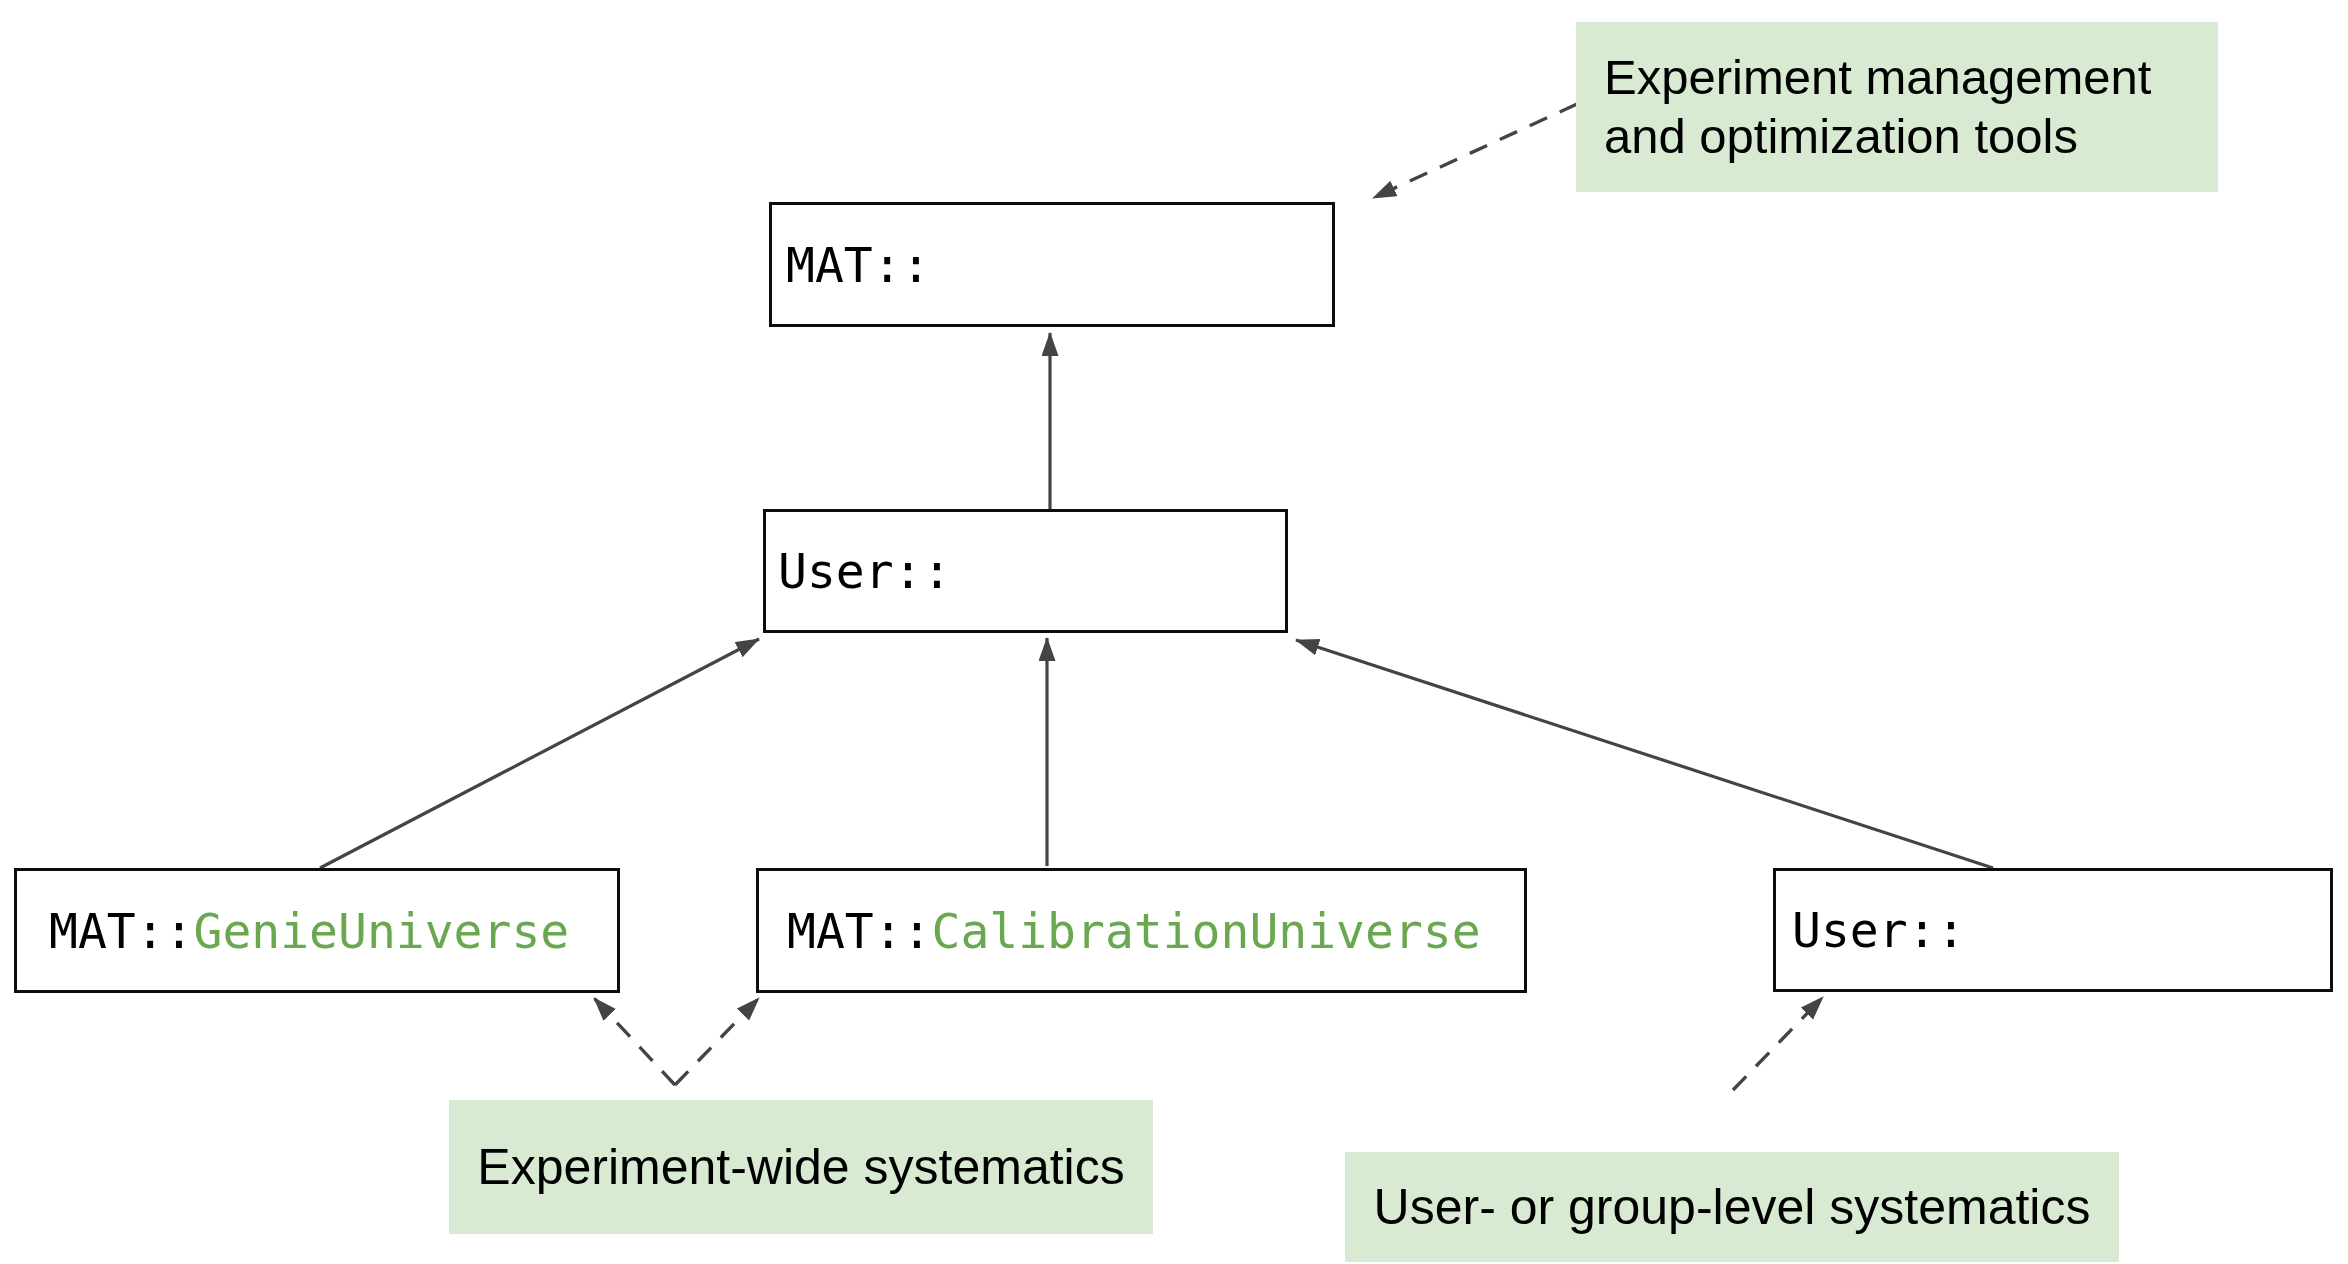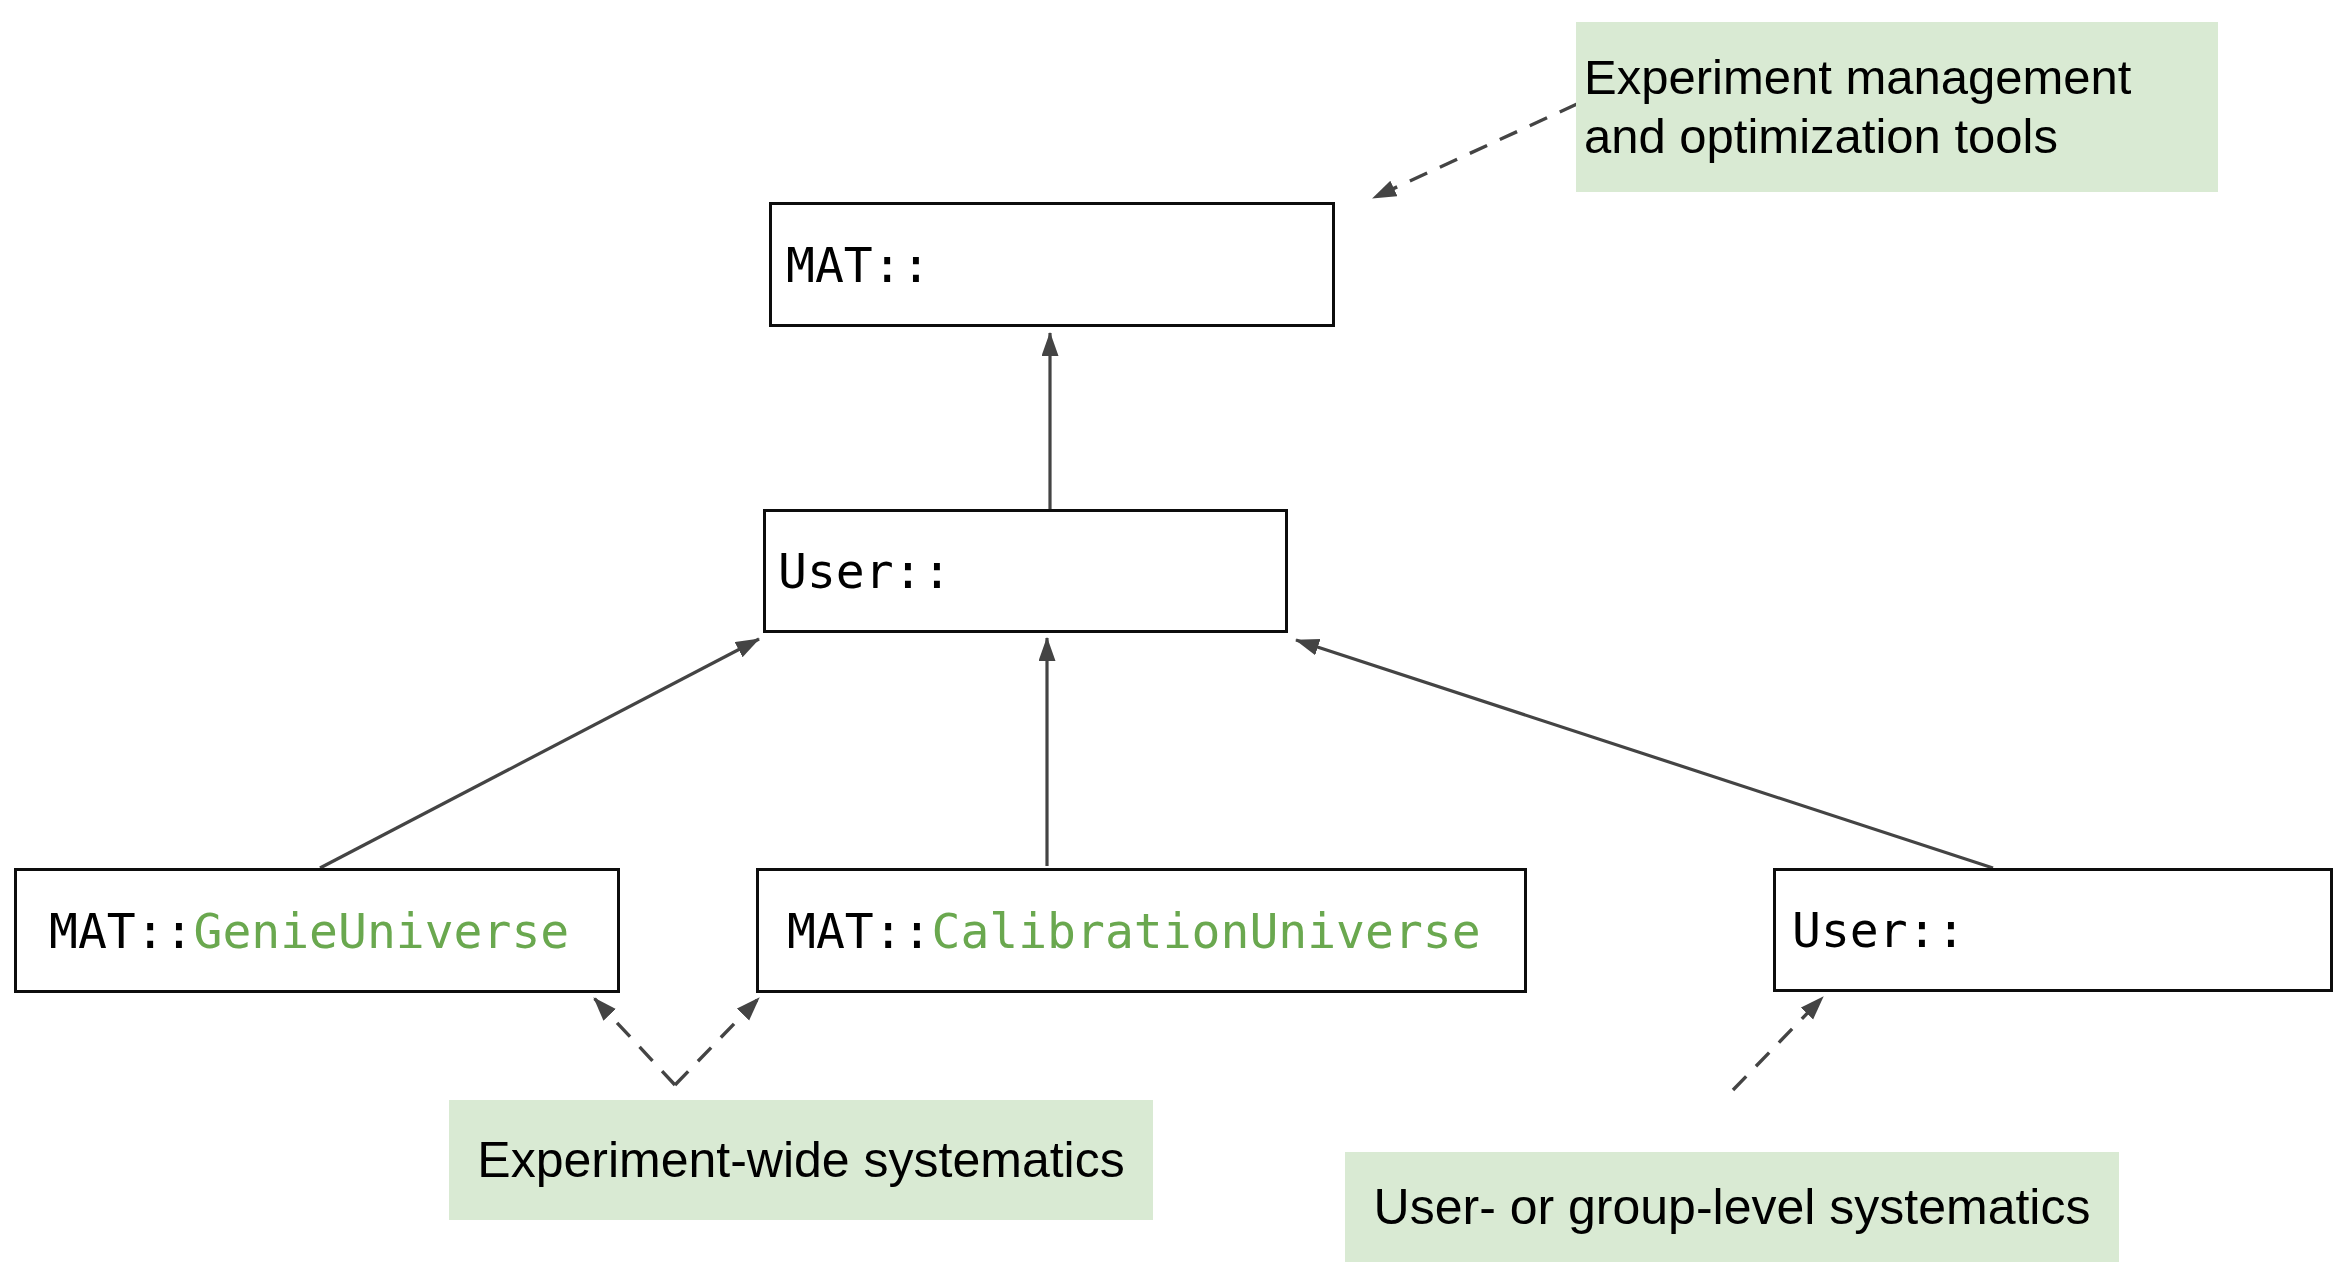--- a/index.html
+++ b/index.html
@@ -41,22 +41,22 @@
   #box-xyz  {left:1773px;top:868px;width:560px;height:124px;padding-left:16px;}
 
   .note{
     position:absolute;
     background:var(--note-background);
     color:var(--text-black);
     font-size:49px;line-height:59px;
     display:flex;flex-direction:column;justify-content:center;
     white-space:nowrap;
   }
-  #note-management{left:1576px;top:22px;width:642px;height:170px;padding-left:8px;}
-  #note-expwide   {left:449px;top:1100px;width:704px;height:120px;align-items:center;font-size:50px;}
+  #note-management{left:1576px;top:22px;width:642px;height:170px;padding-left:28px;}
+  #note-expwide   {left:449px;top:1100px;width:704px;height:134px;align-items:center;font-size:50px;}
   #note-usergroup {left:1345px;top:1152px;width:774px;height:110px;align-items:center;font-size:50px;}
 </style>
 </head>
 <body>
 
 <svg class="arrow-layer" width="2348" height="1264" viewBox="0 0 2348 1264">
   <defs>
     <marker id="head" markerUnits="userSpaceOnUse" markerWidth="26" markerHeight="19" refX="23" refY="8.5" orient="auto">
       <path d="M0,0 L24,8.5 L0,17 Z" fill="currentColor"></path>
     </marker>

